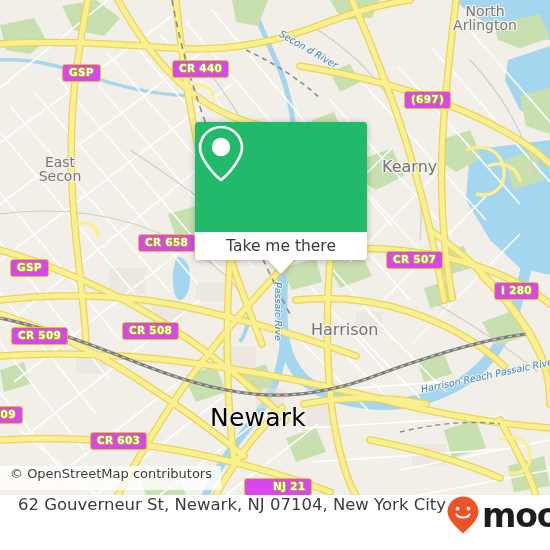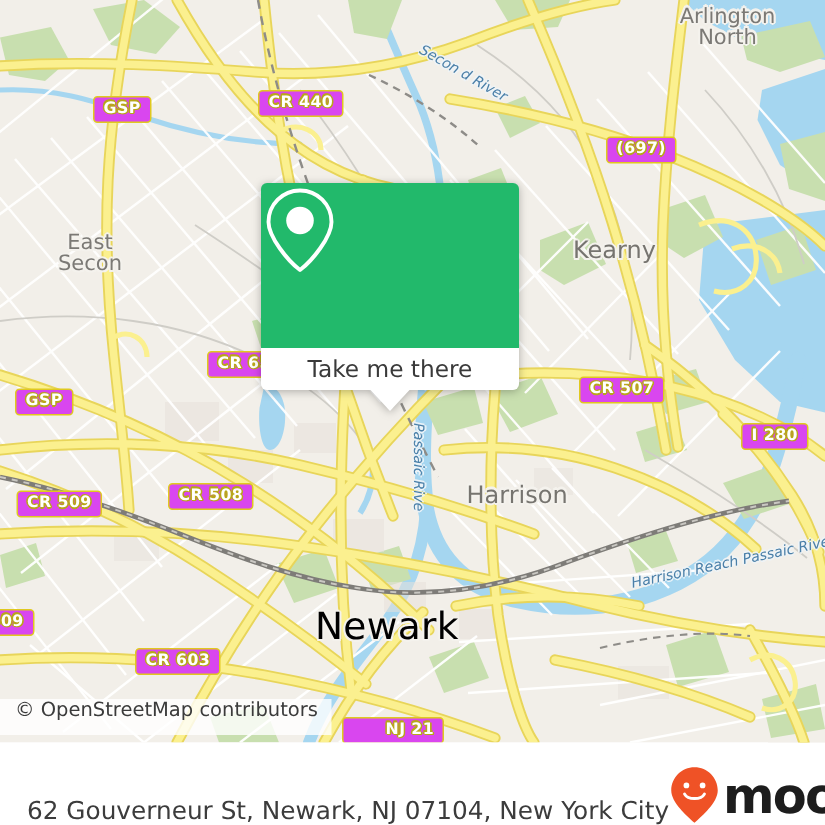--- a/index.html
+++ b/index.html
@@ -72,21 +72,21 @@
     display: flex; align-items: flex-start;
     background: rgba(255,255,255,0.80);
     color: #3b3b3b;
     font-family: "DejaVu Sans", sans-serif;
     font-size: 13px;
   }
 
   
   #callout {
     position: absolute;
-    left: 174px; top: 122px;
+    left: 195px; top: 122px;
     width: 172px;
     filter: drop-shadow(0 1px 3px rgba(0,0,0,0.28));
   }
   #callout-top {
     height: 110px;
     background: #22b96b;
     border-radius: 4px 4px 0 0;
     display: flex; align-items: center; justify-content: center;
   }
   #callout-bottom {
@@ -108,21 +108,21 @@
     border-left: 13px solid transparent;
     border-right: 13px solid transparent;
     border-top: 14px solid #ffffff;
   }
 
   
   #footer {
     position: absolute; left: 0; top: 495px;
     width: 512px; height: 55px;
     background: #ffffff;
-    display: flex; align-items: flex-end;
+    display: flex; align-items: flex-start;
     padding: 0 30px 0 18px;
   }
   #footer-title {
     color: #3c3c3c;
     font-family: "DejaVu Sans", sans-serif;
     font-size: 16.5px;
     white-space: nowrap;
   }
   #brand { margin-left: auto; display: flex; align-items: center; }
   #brand-word {
@@ -359,22 +359,22 @@
         </g>
 
         <g fill="none">
           <path id="p-second" d="M278,22 C294,38 306,56 314,74"></path>
           <path id="p-harrison-reach" d="M418,398 C452,386 486,374 518,368"></path>
         </g>
       </g>
     </svg>
 
     <div class="maplabel city-small" style="left:430px; top:4px; text-align:center; width:110px;">
+      <div>North</div>
       <div>Arlington</div>
-      <div>North</div>
     </div>
 
     <div class="maplabel city-small" style="left:14px; top:155px; text-align:center; width:92px;">
       <div>East</div>
 
       <div>Secon</div>
     </div>
 
     <div class="maplabel city-mid" style="left:382px; top:157px;">Kearny</div>
 
@@ -388,25 +388,25 @@
 
     <div class="waterlabel" style="left:420px; top:384px; transform:rotate(-12deg); transform-origin:left top;">Harrison Reach Passaic Rive</div>
 
     <div class="shield" style="left:62px;  top:64px;">GSP</div>
     <div class="shield" style="left:172px; top:60px;">CR 440</div>
     <div class="shield" style="left:404px; top:91px;">(697)</div>
     <div class="shield" style="left:138px; top:234px;">CR 658</div>
     <div class="shield" style="left:386px; top:251px;">CR 507</div>
     <div class="shield" style="left:494px; top:282px;">I 280</div>
     <div class="shield" style="left:10px;  top:259px;">GSP</div>
-    <div class="shield" style="left:112px; top:322px;">CR 508</div>
+    <div class="shield" style="left:122px; top:322px;">CR 508</div>
     <div class="shield" style="left:11px;  top:327px;">CR 509</div>
     <div class="shield" style="left:-14px; top:406px;">509</div>
     <div class="shield" style="left:90px;  top:432px;">CR 603</div>
-    <div class="shield" style="left:228px; top:478px;padding-left:28px;">NJ 21</div>
+    <div class="shield" style="left:244px; top:478px;padding-left:28px;">NJ 21</div>
 
     <div id="attrib">
       <span>© OpenStreetMap contributors</span>
     </div>
 
     <div id="callout">
       <div id="callout-top">
         <svg width="52" height="62" viewBox="0 0 52 62">
           <path d="M26,5 C37.6,5 47,14.4 47,26 C47,36 34,52 26,58 C18,52 5,36 5,26 C5,14.4 14.4,5 26,5 Z" fill="none" stroke="#ffffff" stroke-width="2.6" stroke-linejoin="round"></path>
           <circle cx="26" cy="25" r="9.2" fill="#ffffff"></circle>

